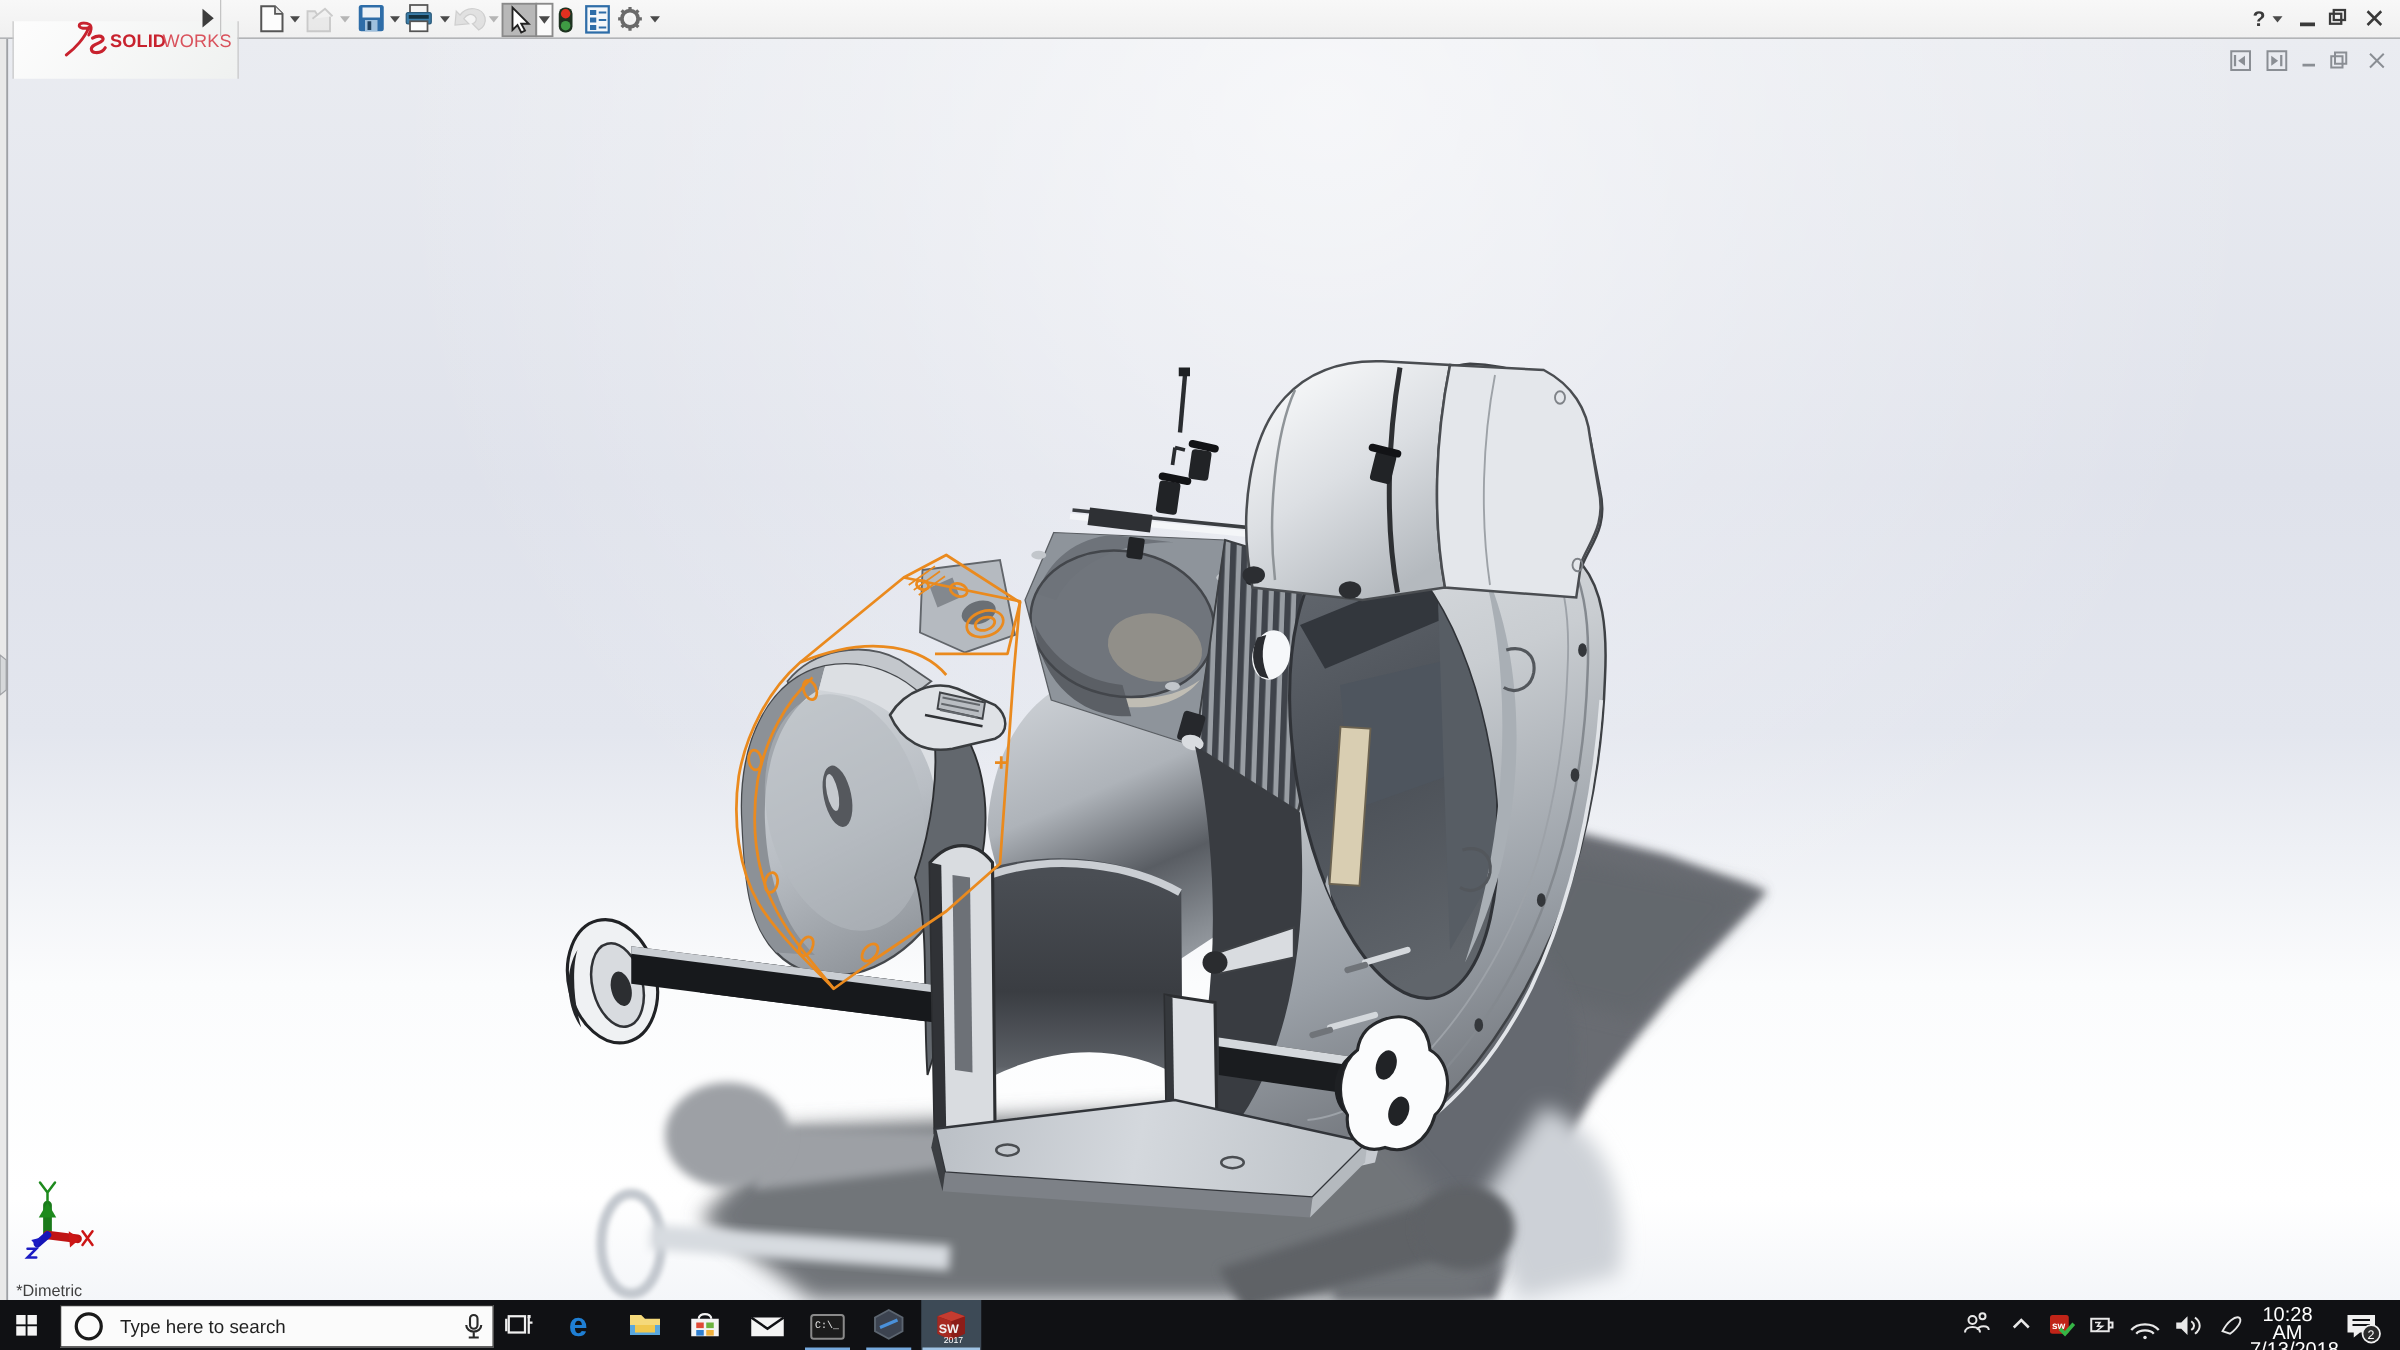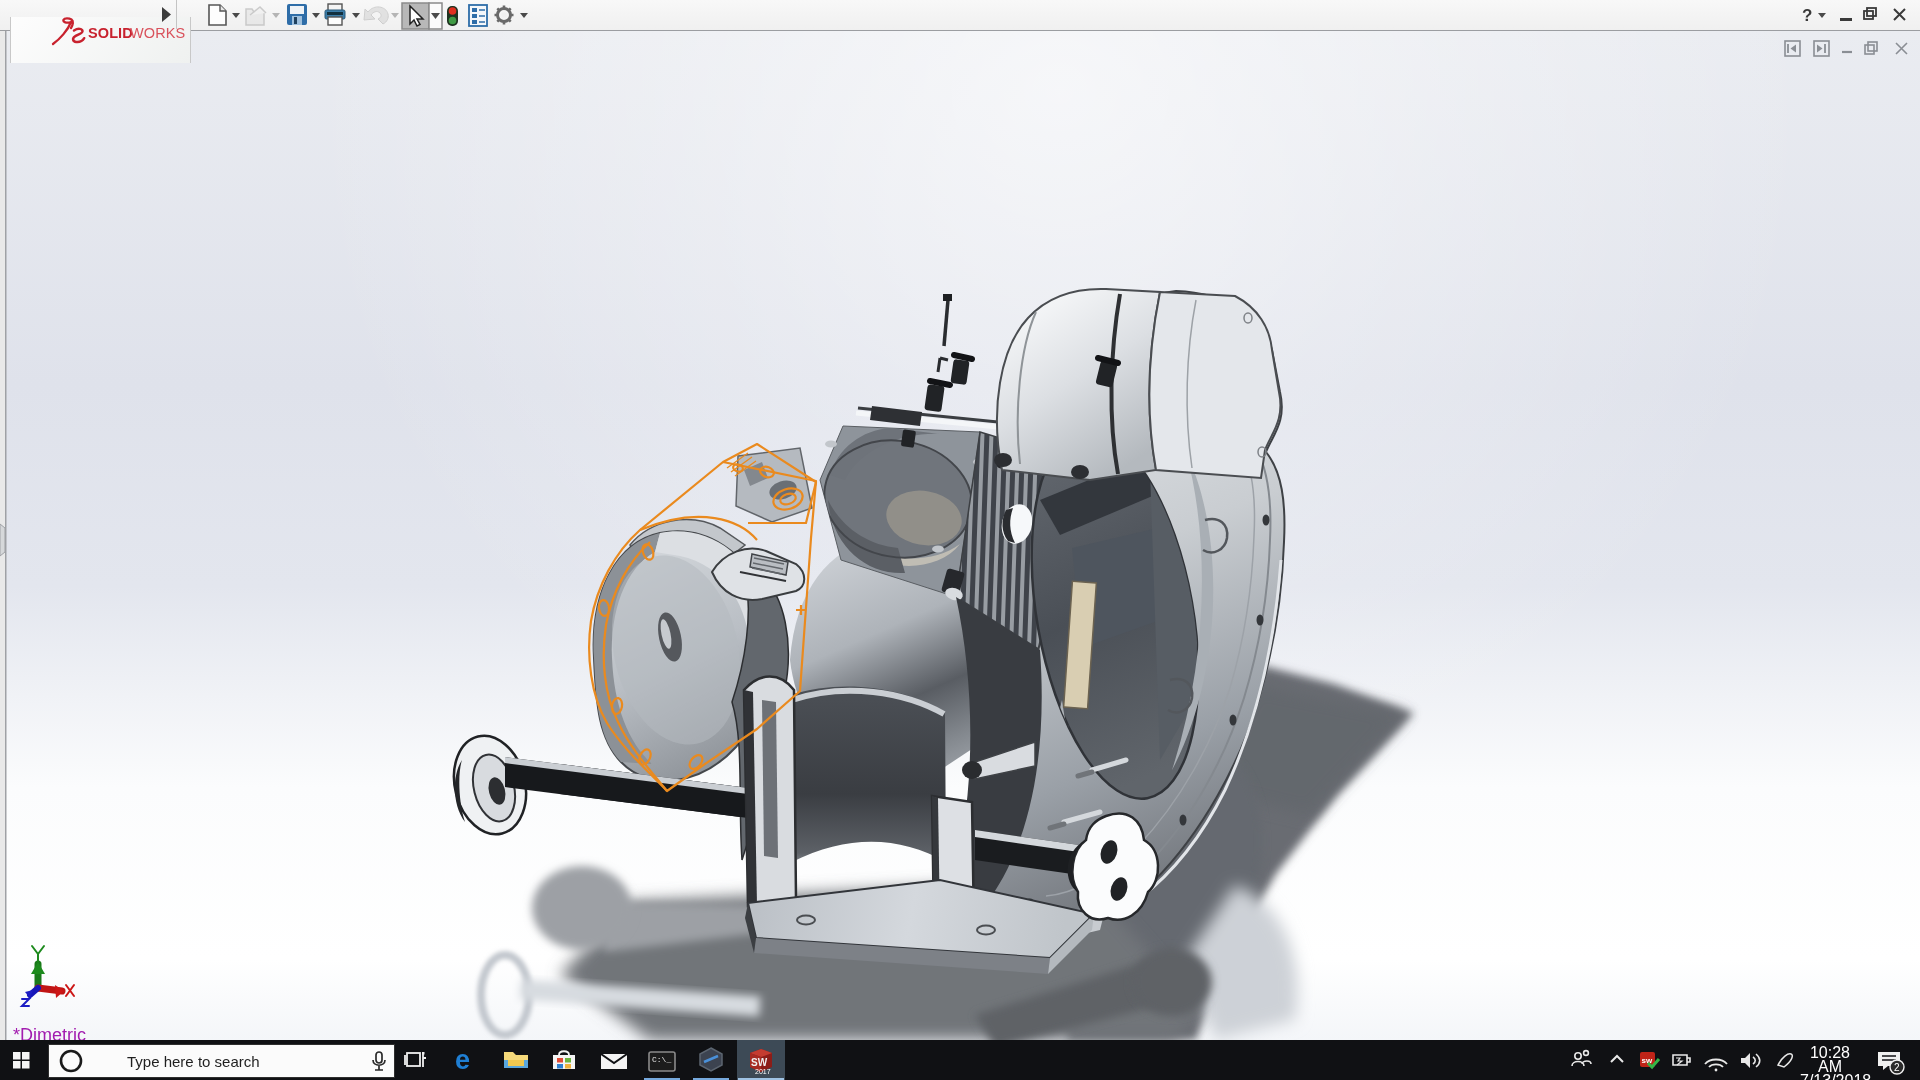--- a/index.html
+++ b/index.html
@@ -6,24 +6,24 @@
     font-family:"Liberation Sans",sans-serif;}
   #titlebar{position:absolute;left:0;top:0;width:1920px;height:30px;
     background:linear-gradient(#f8f8f8,#f0f0f0);border-bottom:1px solid #9b9da1;}
   #logobox{position:absolute;left:10px;top:17px;width:144px;height:46px;
     background:linear-gradient(135deg,#fdfdfd,#eff1f0);border-left:1px solid #c8c8c8;border-right:1px solid #c8c8c8;padding-left:35px;}
   #flyout{position:absolute;left:155px;top:0;width:21px;height:29px;border-right:1px solid #c4c4c4;}
   #title{position:absolute;left:530px;top:0;width:1270px;height:30px;text-align:center;
     font-size:12.5px;color:#1a1a1a;line-height:30px;}
   #toolbar{position:absolute;left:200px;top:0;height:30px;}
   #viewport{position:absolute;left:0;top:31px;width:1920px;height:1009px;background:#eceef2;}
-  #dimetric{position:absolute;left:13px;top:994px;font-size:18px;color:#a21caf;}
+  #dimetric{position:absolute;left:13px;top:994px;font-size:13px;color:#404040;}
   #taskbar{position:absolute;left:0;top:1040px;width:1920px;height:40px;background:#101114;}
   #searchbox{position:absolute;left:48px;top:4px;width:345px;height:32px;background:#fbfbfb;
-    border:1px solid #2f2f2f;display:flex;align-items:center;gap:31px;}
+    border:1px solid #2f2f2f;display:flex;align-items:center;}
   #searchbox span{color:#1f1f1f;font-size:15px;margin-left:12px;}
   #clock{position:absolute;left:1800px;top:6px;width:60px;color:#fff;font-size:16px;
     text-align:center;line-height:14px;}
 </style>
 </head>
 <body>
 <div id="viewport">
 <svg width="1920" height="1009" viewBox="0 31 1920 1009">
   <defs>
     <linearGradient id="bgv" x1="0" y1="31" x2="0" y2="1040" gradientUnits="userSpaceOnUse">

